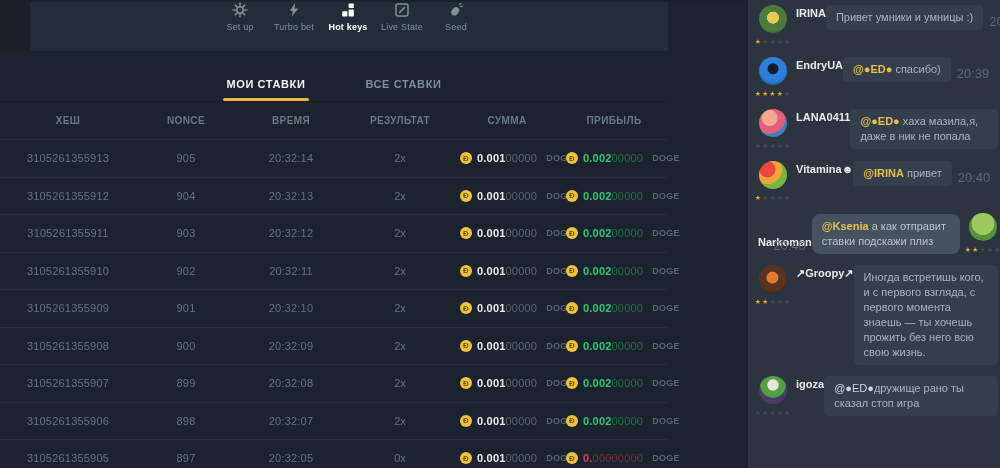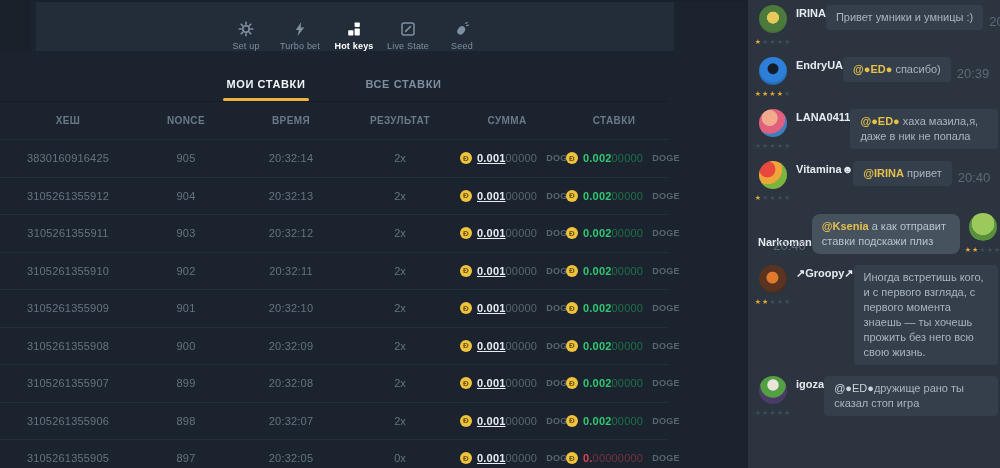--- a/index.html
+++ b/index.html
@@ -18,42 +18,42 @@
     --tool:#7f8fa0;
   }
   *{box-sizing:border-box; margin:0; padding:0;}
   html,body{width:1000px;height:468px;overflow:hidden;}
   body{background:var(--bg); font-family:"Liberation Sans", sans-serif; position:relative;}
 
   .left-col{position:absolute; left:0; top:0; width:748px; height:468px; background:var(--bg); overflow:hidden;}
   .top-strip{position:absolute; left:0; top:0; width:748px; height:2px; background:var(--panel-edge);}
   .pre-toolbar{position:absolute; left:0; top:2px; width:30px; height:49px; background:var(--panel-edge);}
 
-  .toolbar-panel{position:absolute; left:30px; top:2px; width:638px; height:49px; background:var(--panel); display:flex; align-items:flex-end;margin-left:6px;}
+  .toolbar-panel{position:absolute; left:30px; top:2px; width:638px; height:49px; background:var(--panel); display:flex; align-items:flex-start;}
   .toolbar-items{display:flex; margin-left:183px;}
   .tool{width:54px; display:flex; flex-direction:column; align-items:center; gap:4px; color:var(--tool); cursor:pointer;}
   .tool-icon{height:16px; display:flex; align-items:center; justify-content:center;}
   .tool-label{font-size:9px; letter-spacing:.2px;}
   .tool.active{color:#ffffff;}
   .tool.active .tool-label{font-weight:bold; color:#ffffff;}
 
   .tabs{position:absolute; left:0; top:71px; width:668px; height:31px; display:flex; justify-content:center; gap:52px; border-bottom:1px solid var(--tab-line); align-items:flex-end;}
   .tab{font-size:11px; font-weight:bold; letter-spacing:.6px; color:#7f8da0; padding:0 4px 11px; cursor:pointer; position:relative;}
   .tab.active{color:#f2f5f8;}
   .tab.active::after{content:""; position:absolute; left:0; right:0; bottom:0; height:3px; background:var(--yellow); border-radius:2px;}
 
   .table{position:absolute; left:0; top:102px; width:668px;}
   .thead,.row{display:grid; grid-template-columns:136px 100px 110px 108px 106px 108px; align-items:center;}
   .thead{height:37px; color:var(--muted); font-size:10px; font-weight:bold; letter-spacing:.4px;}
   .th{text-align:center;}
   .row{height:37.5px; border-top:1px solid var(--line); font-size:11px; color:var(--val); cursor:pointer;}
   .cell{text-align:center;}
   .money{display:flex; align-items:center; justify-content:flex-start; padding-left:6px; gap:5px; white-space:nowrap;}
   .coin{width:12px; height:12px; border-radius:50%; background:var(--coin); color:var(--coin-text); font-size:8px; font-weight:bold; display:inline-flex; align-items:center; justify-content:center; flex-shrink:0;}
-  .amt-main{color:var(--white); font-weight:bold;text-decoration:underline;}
+  .amt-main{color:var(--white); font-weight:bold;}
   .amt-rest{color:#59656f;}
   .cur{color:var(--doge); font-size:9px; font-weight:bold; margin-left:4px; letter-spacing:.3px;}
   .money.win .p-main{color:var(--green); font-weight:bold;}
   .money.win .p-rest{color:var(--green-dim);}
   .money.loss .p-main{color:var(--red); font-weight:bold;}
   .money.loss .p-rest{color:var(--red-dim);text-align:center;}
   .num{letter-spacing:.2px;}
 
   .chat{position:absolute; left:748px; top:0; width:252px; height:468px; background:var(--chat-bg); overflow:hidden; padding:5px 2px 0 10px;}
   .msg{display:flex; gap:8px; margin-bottom:11px;}
@@ -157,25 +157,25 @@
 
   <div class="tab">ВСЕ СТАВКИ</div>
 </div>
   <div class="table">
     <div class="thead" id="thead">
         <div class="th">ХЕШ</div>
         <div class="th">NONCE</div>
         <div class="th">ВРЕМЯ</div>
         <div class="th">РЕЗУЛЬТАТ</div>
         <div class="th">СУММА</div>
-        <div class="th">СТАВКИ</div>
+        <div class="th">ПРИБЫЛЬ</div>
       </div>
     <div id="tbody">
   <div class="row">
-    <div class="cell num c-hash">3830160916425</div>
+    <div class="cell num c-hash">3105261355913</div>
     <div class="cell num c-nonce">905</div>
     <div class="cell num c-time">20:32:14</div>
     <div class="cell c-result">2x</div>
     <div class="money">
       <span class="coin">Ð</span>
       <span class="num"><span class="amt-main">0.001</span><span class="amt-rest">00000</span></span>
       <span class="cur">DOGE</span>
     </div>
     <div class="money p win">
       <span class="coin">Ð</span>

